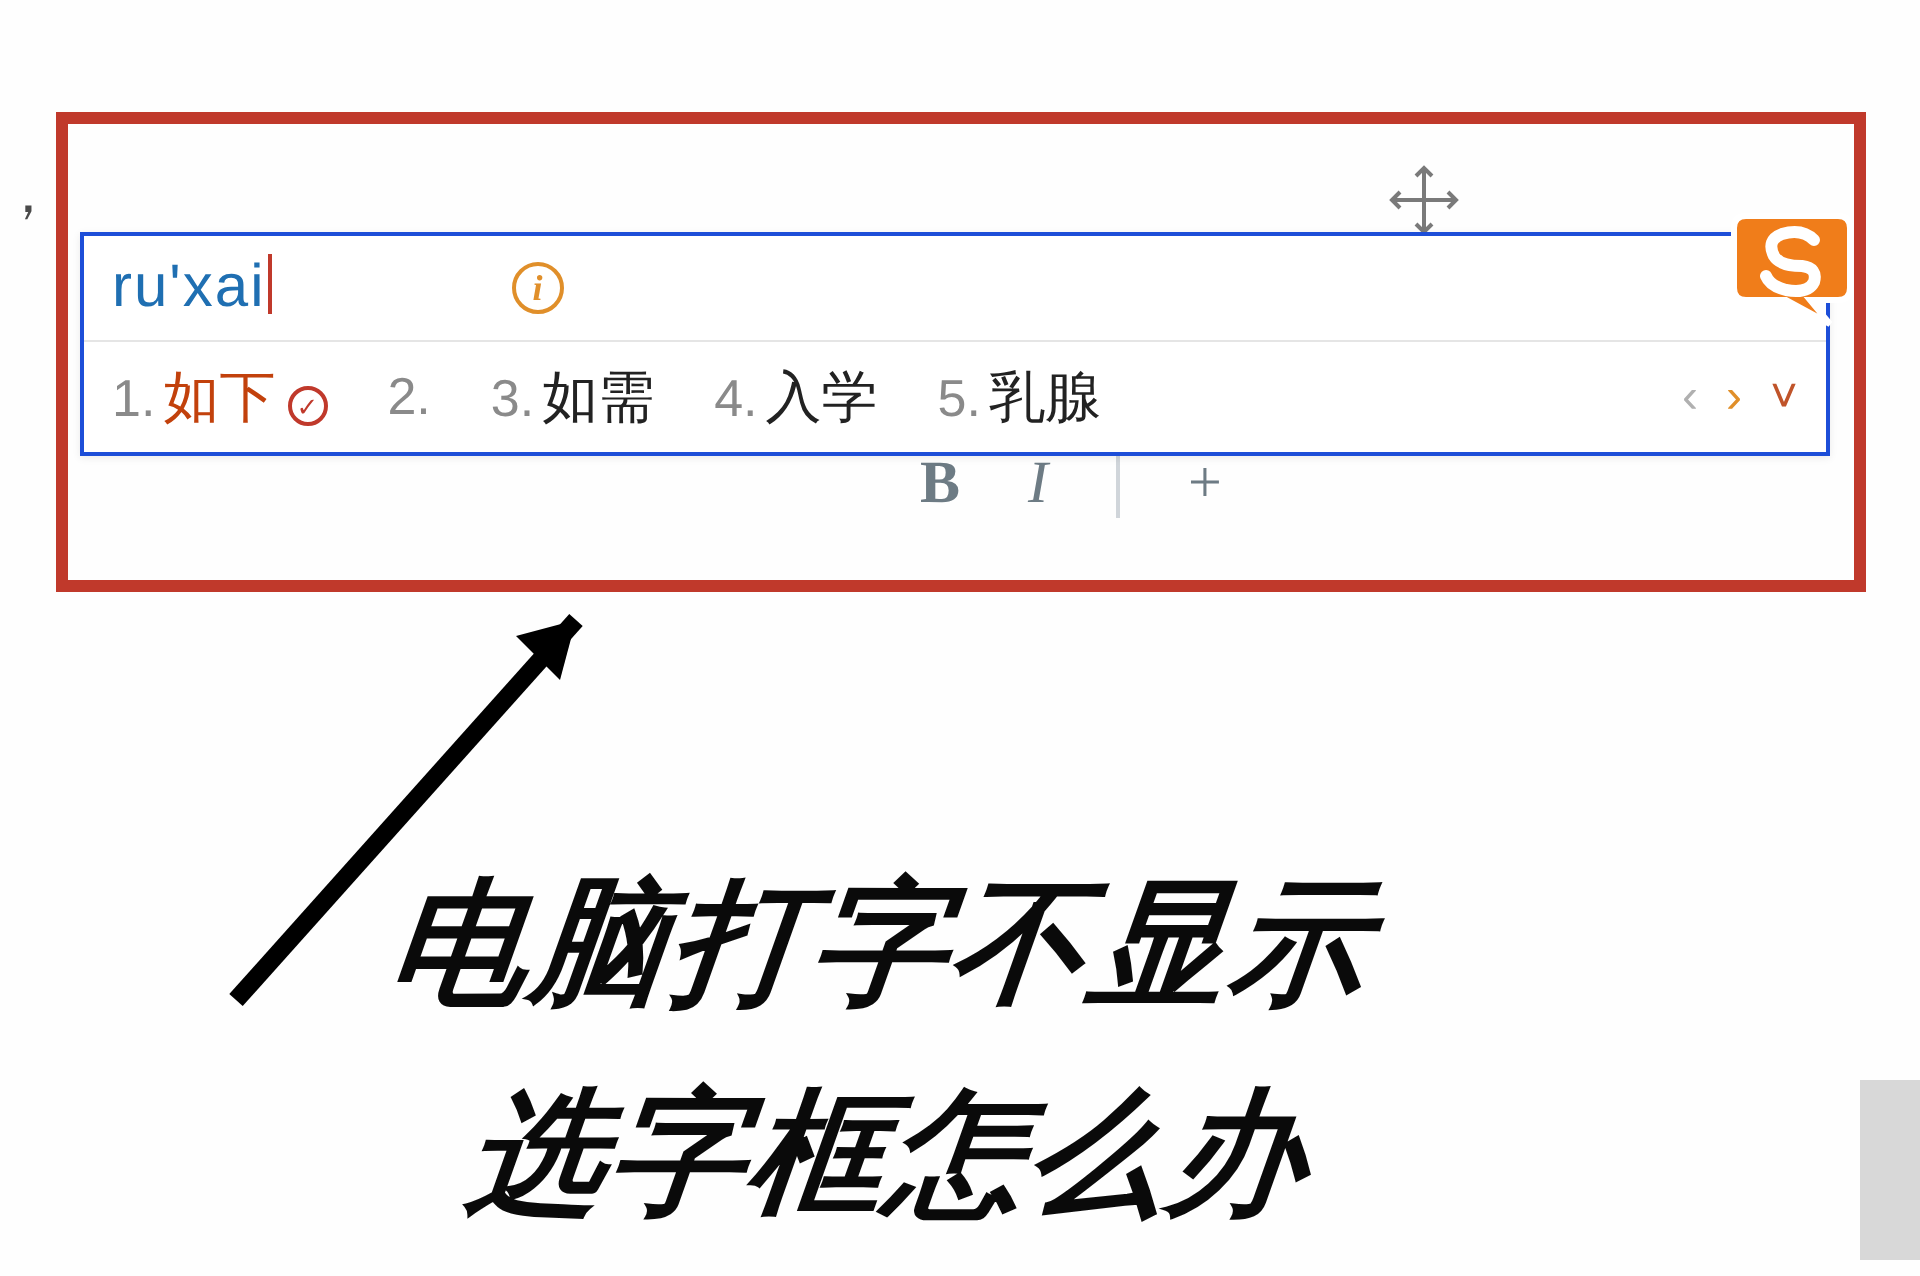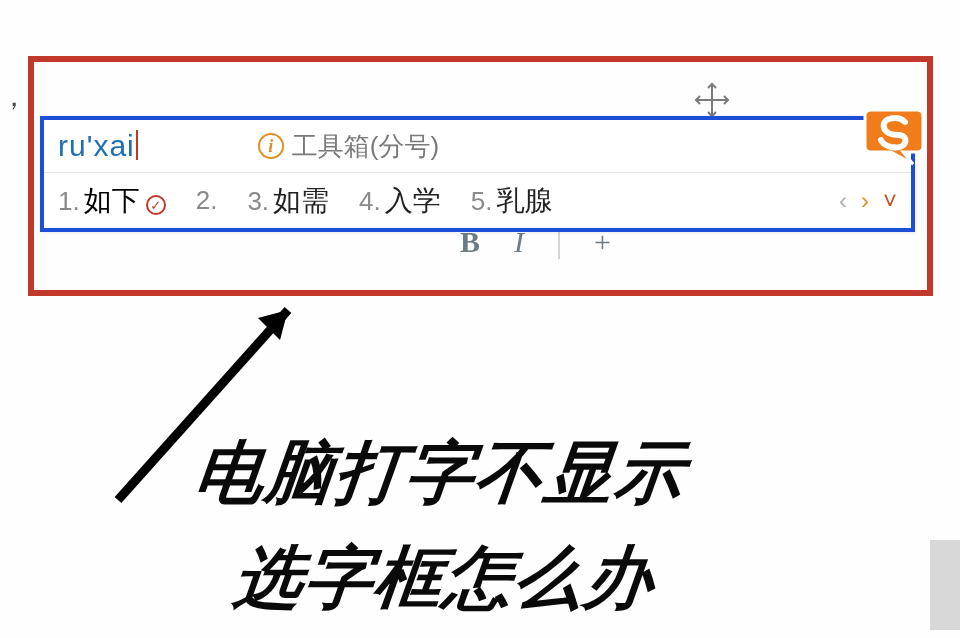--- a/index.html
+++ b/index.html
@@ -68,21 +68,21 @@
     width: 2px; height: 34px; background: #d0d5da;
   }
 
   
   .ime {
     position: absolute;
     left: 40px;
     top: 116px;
     width: 875px;
     background: #fff;
-    border: 4px solid #1d4ed8;
+    border: 2px solid #1d4ed8;
     box-shadow: 0 1px 4px rgba(0,0,0,0.08);
   }
   .ime-top {
     display: flex;
     align-items: center;
     height: 52px;
     padding: 0 14px;
   }
   .ime-input {
     color: #1f6fb2;
@@ -134,21 +134,21 @@
     gap: 30px;
   }
   .cand {
     display: inline-flex;
     align-items: baseline;
     gap: 4px;
     white-space: nowrap;
   }
   .cand .num { color: #8a8a8a; font-size: 26px; }
   .cand .txt { color: #222; }
-  .cand.first .txt { color: #000000; }
+  .cand.first .txt { color: #c2410c; }
   .cand .check {
     width: 20px; height: 20px; border-radius: 50%;
     border: 2px solid #c0392b;
     color: #c0392b;
     display: inline-flex; align-items: center; justify-content: center;
     font-size: 13px; line-height: 1;
     margin-left: 2px;
   }
   .ime-nav {
     margin-left: auto;
@@ -213,21 +213,20 @@
   <span class="plus">+</span>
 </div>
 
 <div class="ime">
   <div class="ime-top">
     <span class="ime-input">
       <span>ru'xai</span><span class="caret"></span>
     </span>
     <span class="ime-toolbox">
       <span class="info-icon">i</span>
-      <span>工具箱(分号)</span>
     </span>
   </div>
 
   <div class="ime-candidates">
     <span class="cand first">
       <span class="num">1.</span>
       <span class="txt">如下</span>
       <span class="check">✓</span>
     </span>
     <span class="cand">

